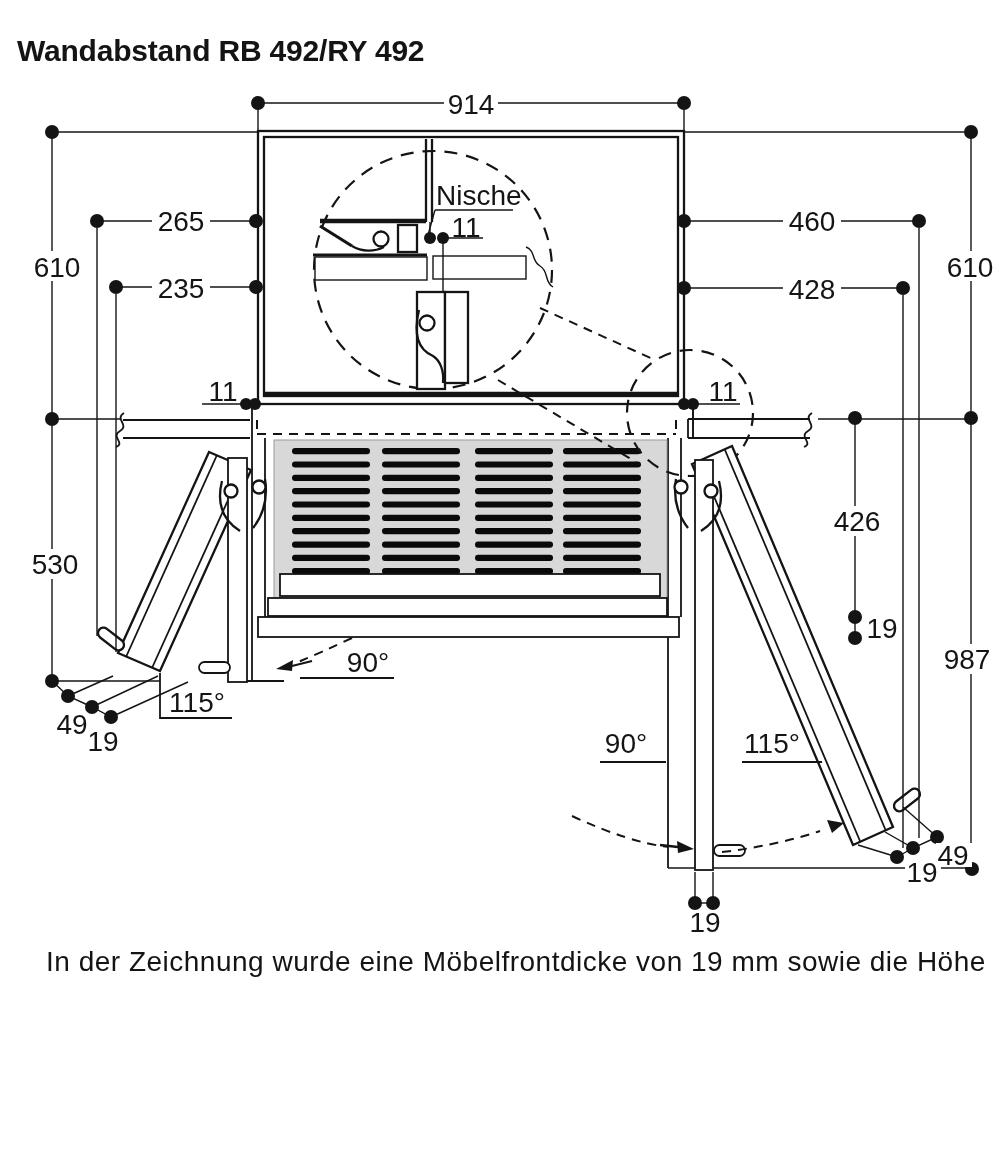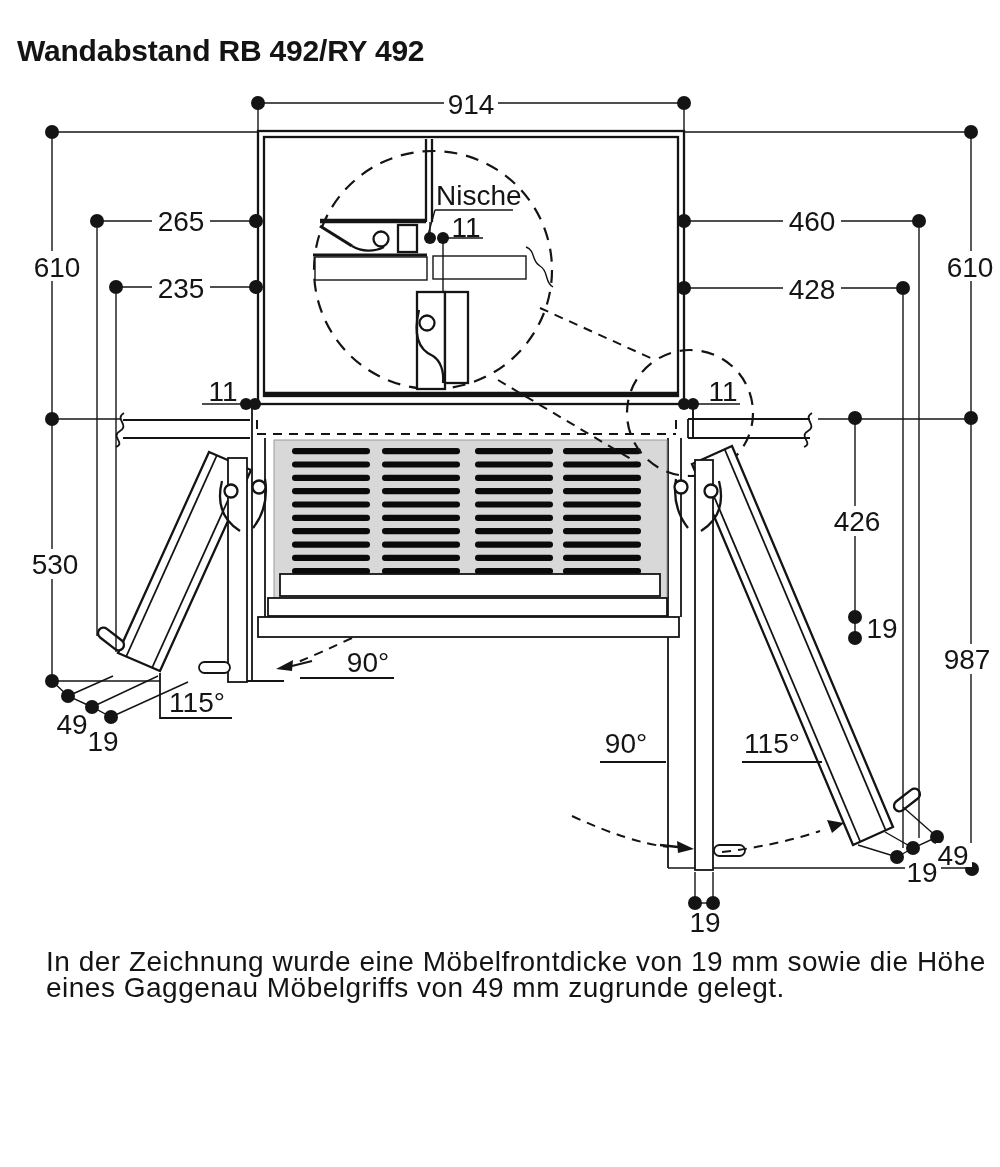--- a/index.html
+++ b/index.html
@@ -320,15 +320,14 @@
 
       <rect class="wht" x="905" y="859" width="36" height="26"></rect>
       <text class="mid" x="922" y="872">19</text>
       <rect class="wht" x="936" y="843" width="36" height="24"></rect>
       <text class="mid" x="953" y="855">49</text>
     </g>
   </svg>
 
   <div id="footnote">
     <div>In der Zeichnung wurde eine Möbelfrontdicke von 19 mm sowie die Höhe</div>
-    <div>eines Gaggenau Möbelgriffs von 49 mm zugrunde gelegt.</div>
   </div>
 </div>
 
 </body></html>

